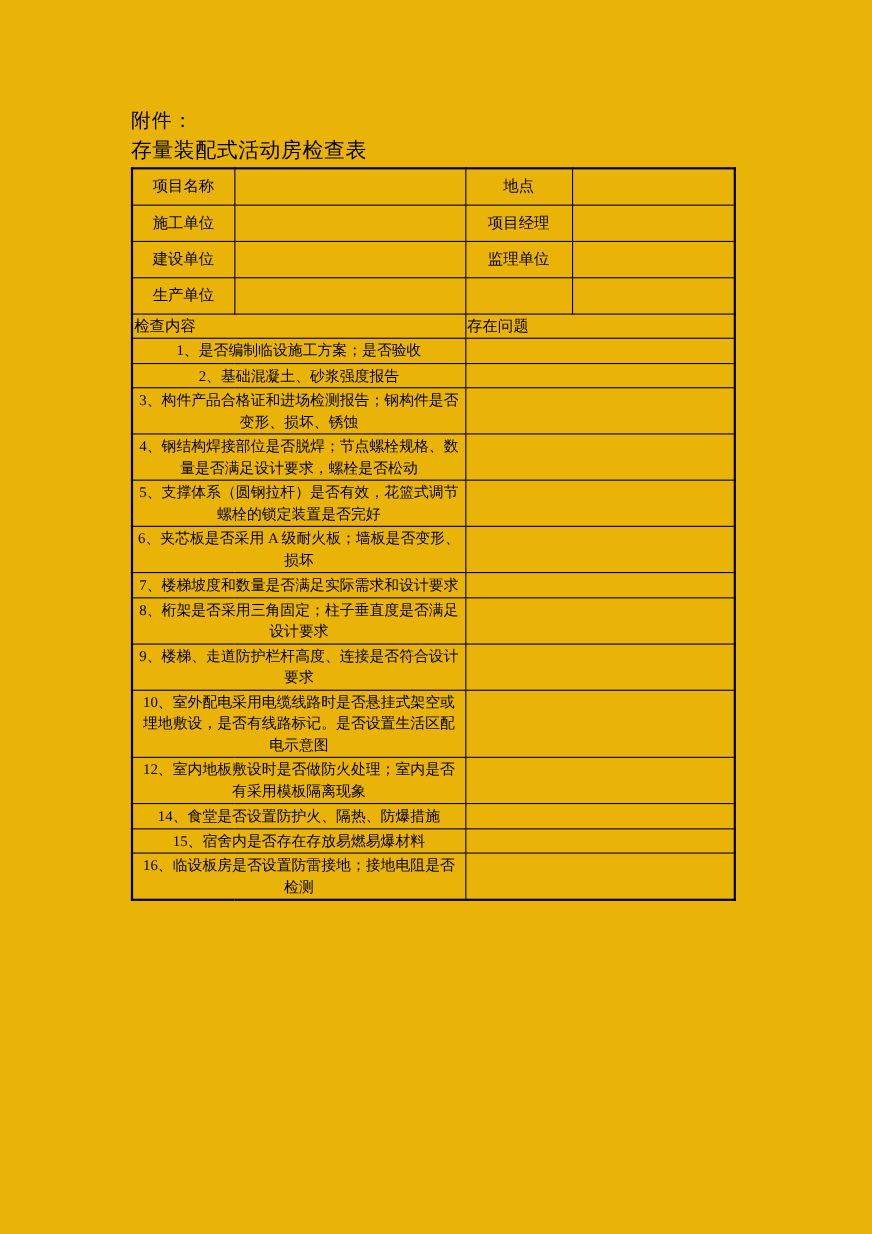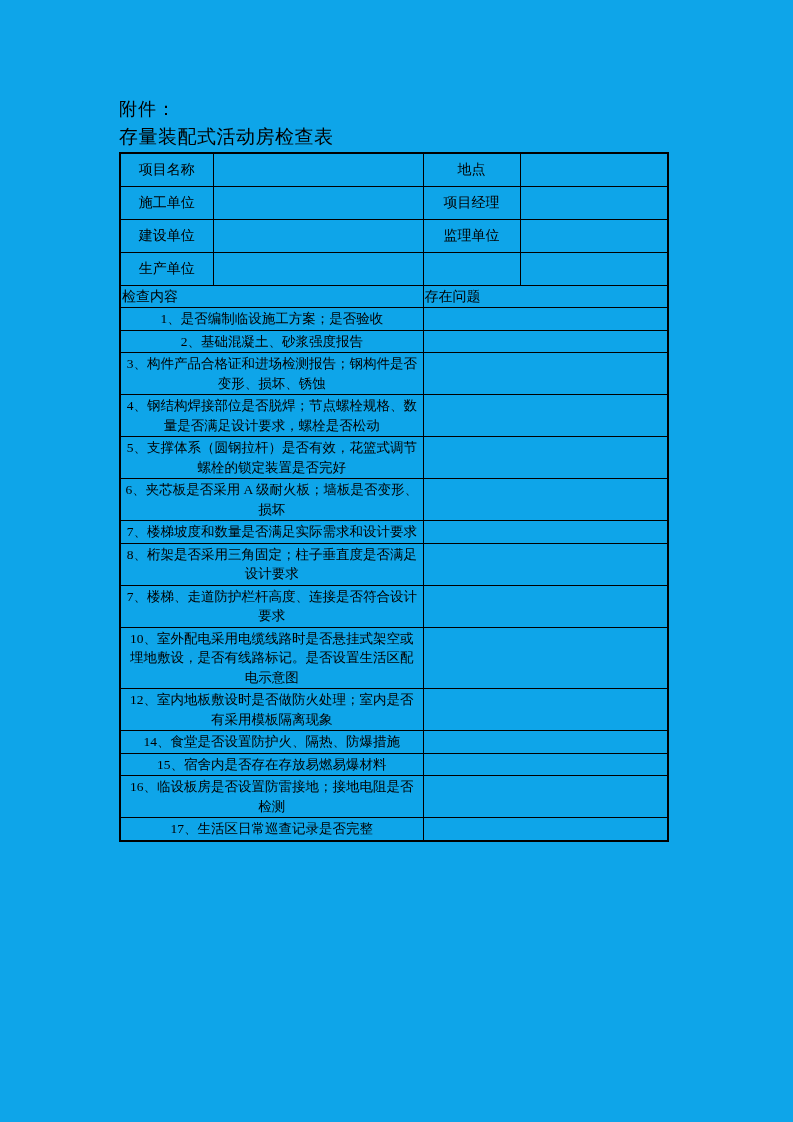--- a/index.html
+++ b/index.html
@@ -5,21 +5,21 @@
   html, body {
     margin: 0;
     padding: 0;
     background: #e8e8e8;
   }
   .page {
     position: relative;
     width: 793px;
     height: 1122px;
     margin: 0 auto;
-    background: #0ea5e9;
+    background: #eab308;
     font-family: "Liberation Serif", "DejaVu Serif", serif;
     color: #000000;
     overflow: hidden;
   }
   .attachment {
     position: absolute;
     left: 119px;
     top: 97px;
     font-size: 18px;
     letter-spacing: 1px;
@@ -160,21 +160,21 @@
         <tr>
           <td class="item-text" colspan="2">7、楼梯坡度和数量是否满足实际需求和设计要求</td>
           <td class="item-issue" colspan="2"></td>
         </tr>
         <tr>
           <td class="item-text" colspan="2">8、桁架是否采用三角固定；柱子垂直度是否满足
 设计要求</td>
           <td class="item-issue" colspan="2"></td>
         </tr>
         <tr>
-          <td class="item-text" colspan="2">7、楼梯、走道防护栏杆高度、连接是否符合设计
+          <td class="item-text" colspan="2">9、楼梯、走道防护栏杆高度、连接是否符合设计
 要求</td>
           <td class="item-issue" colspan="2"></td>
         </tr>
         <tr>
           <td class="item-text" colspan="2">10、室外配电采用电缆线路时是否悬挂式架空或
 埋地敷设，是否有线路标记。是否设置生活区配
 电示意图</td>
           <td class="item-issue" colspan="2"></td>
         </tr>
         <tr>
@@ -188,20 +188,16 @@
         </tr>
         <tr>
           <td class="item-text" colspan="2">15、宿舍内是否存在存放易燃易爆材料</td>
           <td class="item-issue" colspan="2"></td>
         </tr>
         <tr>
           <td class="item-text" colspan="2">16、临设板房是否设置防雷接地；接地电阻是否
 检测</td>
           <td class="item-issue" colspan="2"></td>
         </tr>
-        <tr>
-          <td class="item-text" colspan="2">17、生活区日常巡查记录是否完整</td>
-          <td class="item-issue" colspan="2"></td>
-        </tr>
       </tbody>
   </table>
 
 </div>
 
 </body></html>

